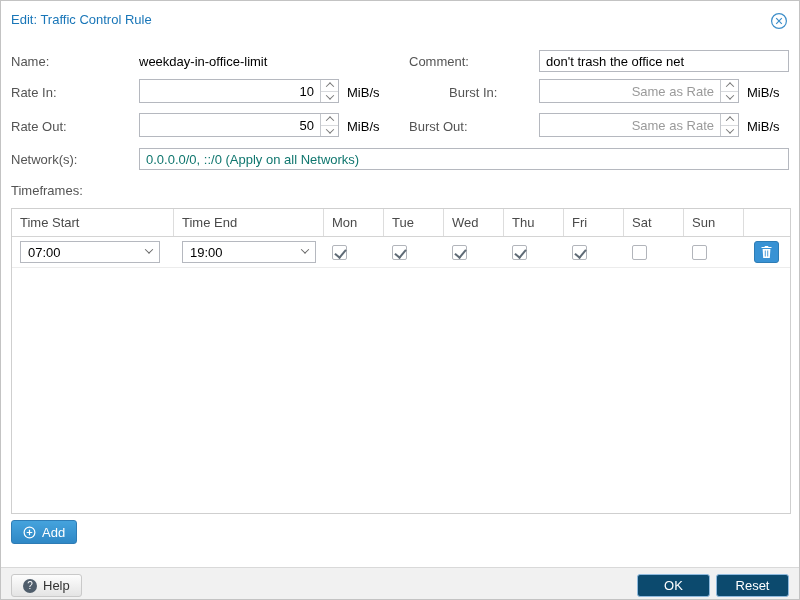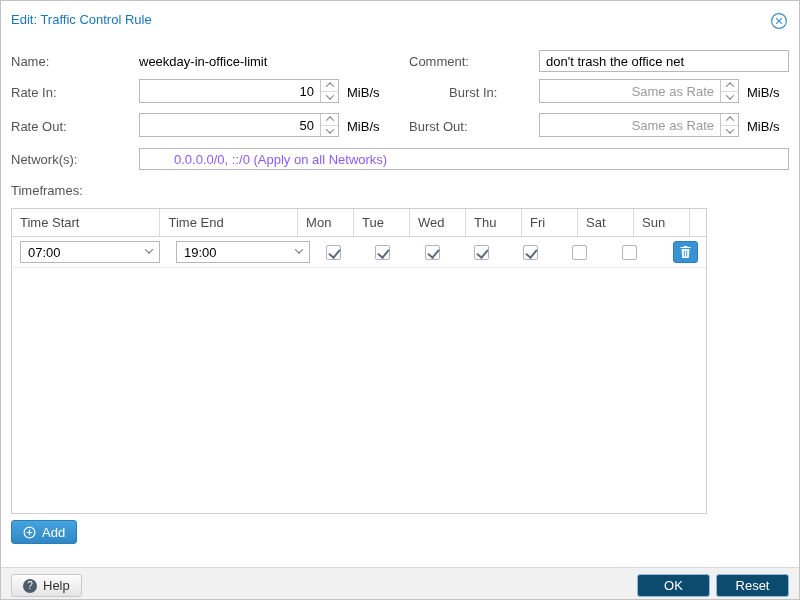--- a/index.html
+++ b/index.html
@@ -35,24 +35,24 @@
   }
   .numfield .val { flex:1; display:flex; align-items:center; justify-content:flex-end; padding:0 6px; color:#000; }
   .numfield .val.placeholder { color:#9a9a9a; }
   .spin { width:18px; border-left:1px solid #c5c8cd; display:flex; flex-direction:column; }
   .spin .sb { flex:1; display:flex; align-items:center; justify-content:center; cursor:pointer; }
   .spin .sb:first-child { border-bottom:1px solid #d8dadd; }
   .chev { width:6px; height:6px; border:solid #777; border-width:0 1.5px 1.5px 0; }
   .chev.up { transform: rotate(-135deg) translate(-1px,-1px); }
   .chev.down { transform: rotate(45deg) translate(-1px,-1px); }
   .unit { position:absolute; color:#000; }
-  .placeholder-text { color:#8b5cf6;margin-left:28px; }
+  .placeholder-text { color:#0f766e; }
   
   .grid {
-    position:absolute; left:10px; top:207px; width:696px; height:306px;
+    position:absolute; left:10px; top:207px; width:780px; height:306px;
     border:1px solid #cfcfcf; background:#fff;
   }
   .grid-header { display:flex; height:28px; border-bottom:1px solid #d4d4d4; background:#fff; }
   .gh-cell {
     display:flex; align-items:center; padding:0 8px;
     border-right:1px solid #ddd; color:#4a4a4a; cursor:pointer;
   }
   .gh-cell:last-child { border-right:none; flex:1; }
   .grid-row { display:flex; height:31px; align-items:center; border-bottom:1px solid #ececec; }
   .gr-cell { display:flex; align-items:center; padding:0 8px; height:100%; }

